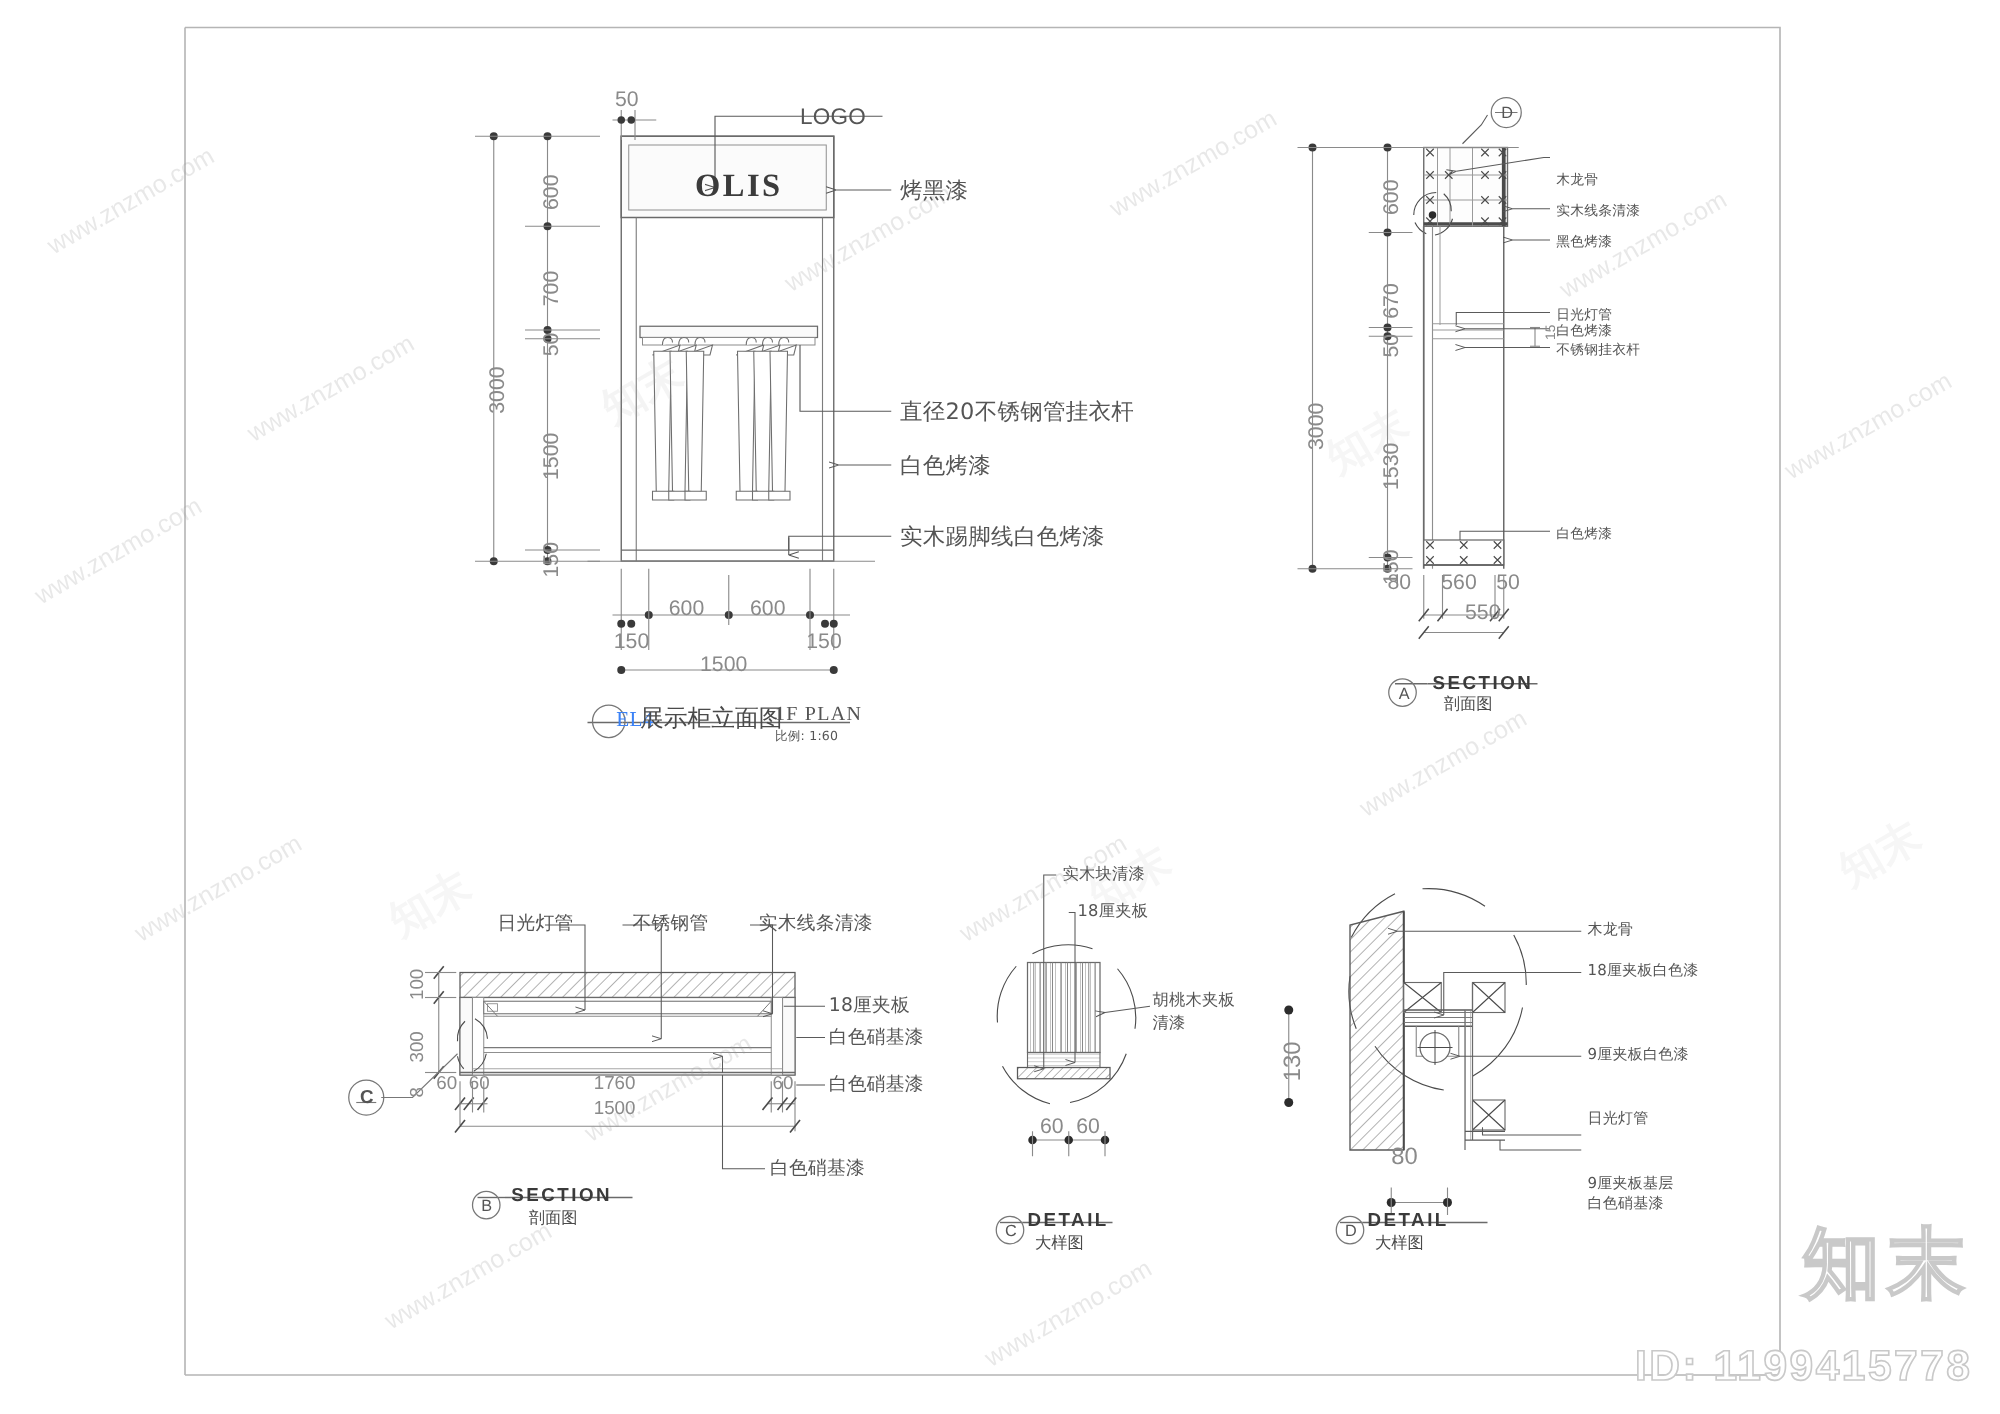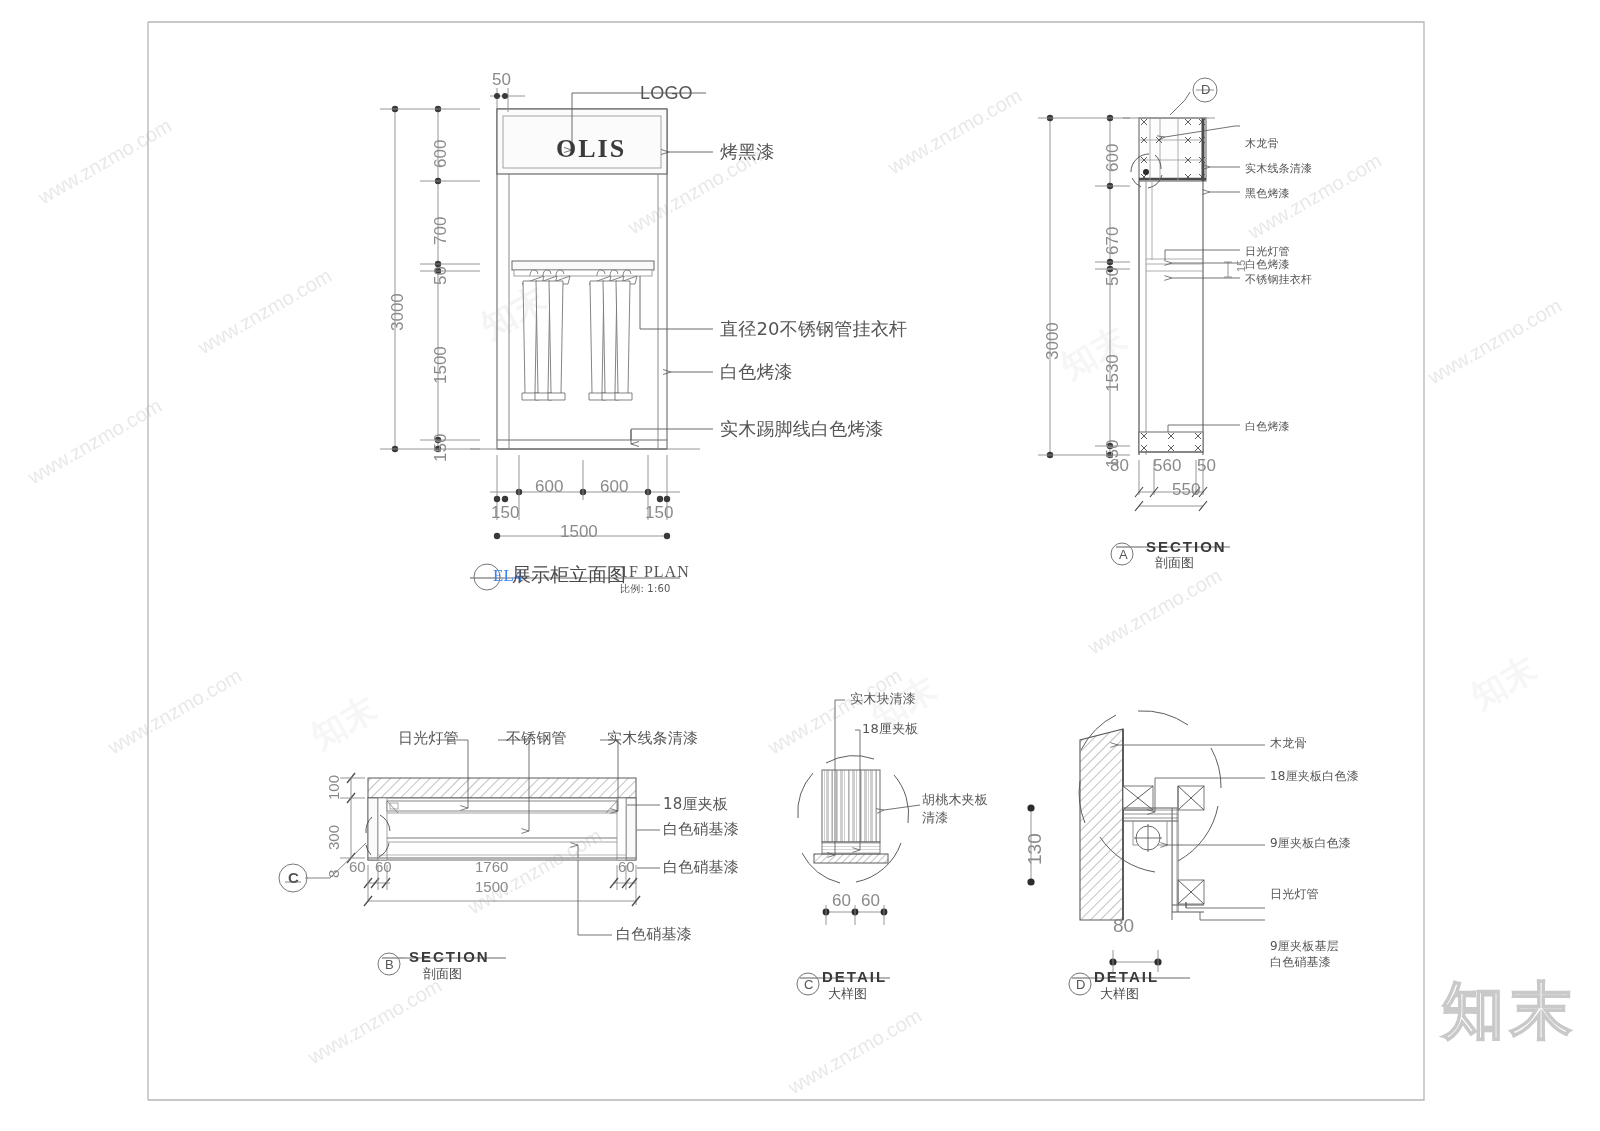--- a/index.html
+++ b/index.html
@@ -611,14 +611,15 @@
 <div class="wm" style="left:780px;top:1040px;">www.znzmo.com</div>
 <div class="wm" style="left:100px;top:700px;">www.znzmo.com</div>
 <div class="wm" style="left:460px;top:860px;">www.znzmo.com</div>
 <div class="wm-cn" style="left:480px;top:290px;opacity:0.55;">知末</div>
 <div class="wm-cn" style="left:1060px;top:330px;opacity:0.5;">知末</div>
 <div class="wm-cn" style="left:310px;top:700px;opacity:0.5;">知末</div>
 <div class="wm-cn" style="left:870px;top:680px;opacity:0.5;">知末</div>
 <div class="wm-cn" style="left:1470px;top:660px;opacity:0.5;">知末</div>
 
 <div id="brand">知末</div>
+<div id="brandid">ID: 1199415778</div>
 
 </div>
 
 </body></html>

